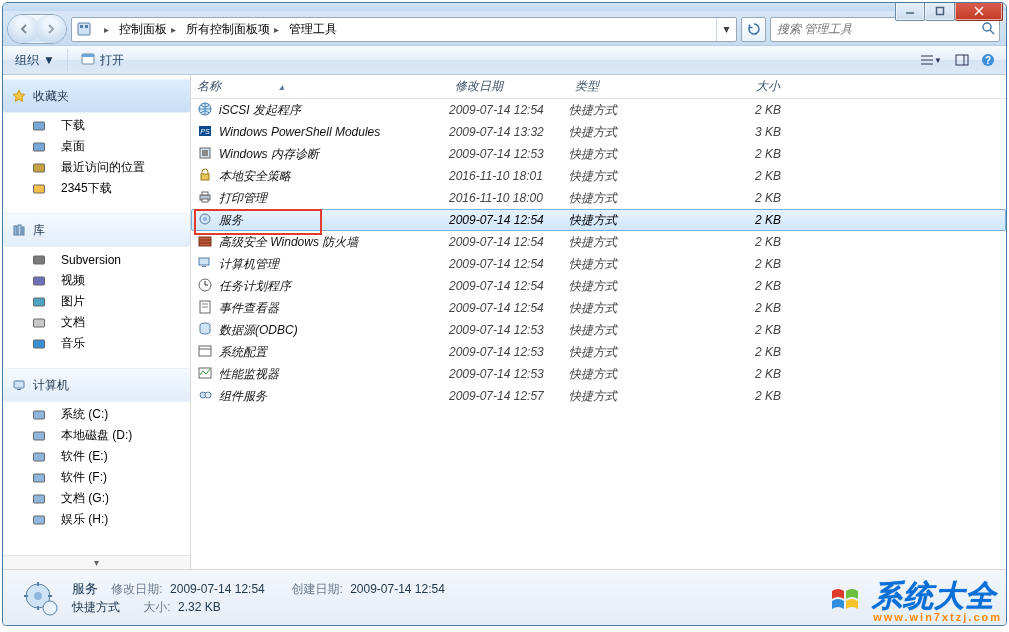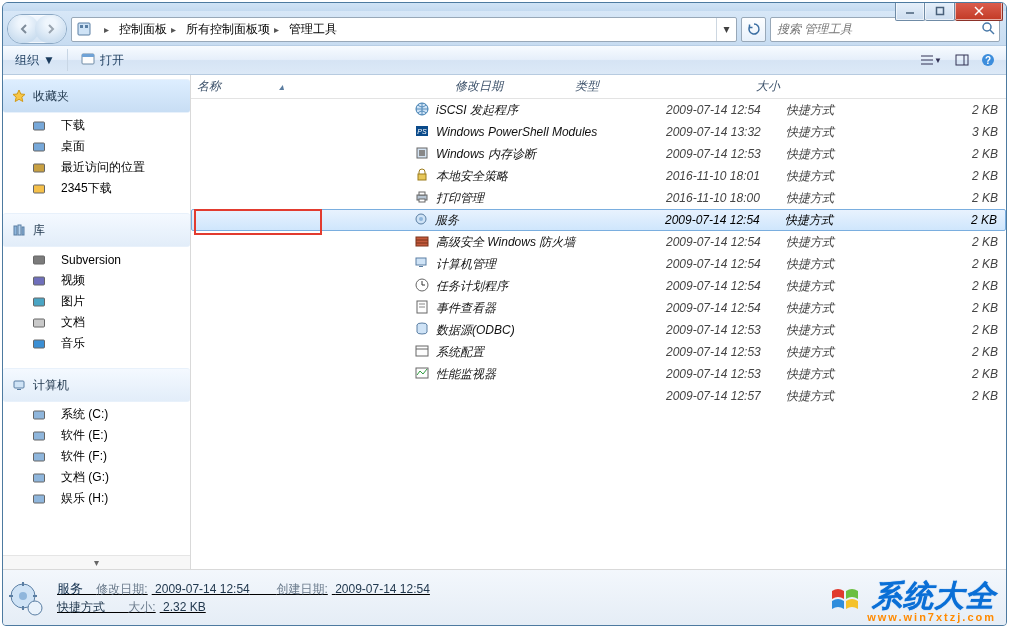--- a/index.html
+++ b/index.html
@@ -184,21 +184,21 @@
   .col{padding-left:6px;display:flex;align-items:center;height:100%;border-right:1px solid transparent;}
   .c-name{width:258px;}
   .c-date{width:120px;}
   .c-type{width:120px;}
   .c-size{width:100px;padding-right:8px;justify-content:flex-end;}
   .sort-arrow{margin:0 auto;color:#5b7da0;font-size:10px;margin-left:58px;}
 
   .rows{overflow-y:auto;}
   .row{
     height:22px;display:flex;align-items:center;font-size:12px;color:#111;
-    padding-left:2px;position:relative;justify-content:flex-end;
+    padding-left:2px;position:relative;
   }
   .row.selected{
     background:linear-gradient(#e8f2fe,#cfe6fc);
     border:1px solid #7aaedf;border-radius:2px;
     padding-left:1px;height:22px;
   }
   .row.highlighted::after{
     content:"";position:absolute;left:2px;top:-1px;width:124px;height:22px;
     border:2px solid #e23b2f;pointer-events:none;
   }
@@ -207,37 +207,36 @@
   .r-type{width:120px;color:#444;}
   .r-size{width:100px;text-align:right;padding-right:8px;color:#444;}
   .row.selected .r-size,.row.selected .r-type,.row.selected .r-date{color:#000;}
 
   
   .details{
     height:56px;
     border-top:1px solid #d9d9d9;
     background:linear-gradient(#f3f7fc,#e5edf6);
     display:flex;align-items:center;
-    padding:4px 2px;gap:12px;
+    padding:4px 17px;gap:12px;
     position:relative;
-    text-decoration:underline;
   }
   .det-icon{width:40px;height:40px;display:flex;align-items:center;justify-content:center;}
   .det-text{font-size:12px;color:#22394f;line-height:1.5;}
   .det-title{font-size:13px;color:#14314f;}
   .det-label{color:#6b7b8c;margin-right:4px;}
   .watermark{
     position:absolute;right:10px;top:6px;display:flex;align-items:flex-end;gap:8px;
   }
   .wm-text{
     font-size:30px;font-weight:800;font-style:italic;color:#0a6fd6;
     letter-spacing:1px;text-shadow:0 0 1px #0a6fd6;
   }
   .wm-sub{
-    position:absolute;right:10px;bottom:2px;font-size:11px;color:#ff8a00;font-weight:bold;letter-spacing:2px;margin-top:42px;
+    position:absolute;right:4px;bottom:2px;font-size:11px;color:#ff8a00;font-weight:bold;letter-spacing:2px;margin-top:42px;
   }
   .wm-flag{width:36px;height:36px;}
 
   .divider{width:1px;height:22px;background:#c8d6e5;}
 </style>
 </head>
 <body>
 
 <div class="window">
 
@@ -478,20 +477,28 @@
               </svg>
             </span>
             <span>系统 (C:)</span>
           </div>
           <div class="sb-item">
             <span class="sb-icon">
               <svg width="14" height="14" viewBox="0 0 14 14">
                 <rect x="1.5" y="3" width="11" height="8" rx="1" fill="#8fb6dc" stroke="#666"></rect>
               </svg>
             </span>
+            <span>本地磁盘 (D:)</span>
+          </div>
+          <div class="sb-item">
+            <span class="sb-icon">
+              <svg width="14" height="14" viewBox="0 0 14 14">
+                <rect x="1.5" y="3" width="11" height="8" rx="1" fill="#8fb6dc" stroke="#666"></rect>
+              </svg>
+            </span>
             <span>软件 (E:)</span>
           </div>
           <div class="sb-item">
             <span class="sb-icon">
               <svg width="14" height="14" viewBox="0 0 14 14">
                 <rect x="1.5" y="3" width="11" height="8" rx="1" fill="#8fb6dc" stroke="#666"></rect>
               </svg>
             </span>
             <span>软件 (F:)</span>
           </div>
@@ -687,20 +694,27 @@
                   <rect x="2" y="3" width="12" height="10" fill="#fdfdfd" stroke="#666"></rect>
                   <polyline points="3,10 6,6 9,9 13,4" fill="none" stroke="#2e9c3f"></polyline>
                 </svg></span>
               <span>性能监视器</span>
             </div>
             <div class="r-date">2009-07-14 12:53</div>
             <div class="r-type">快捷方式</div>
             <div class="r-size">2 KB</div>
           </div>
           <div class="row">
+            <div class="r-name">
+              <span><svg width="16" height="16" viewBox="0 0 16 16">
+                  <circle cx="6" cy="8" r="3" fill="#cfe3f6" stroke="#5a7ea3"></circle>
+                  <circle cx="11" cy="8" r="3" fill="#e8f1fb" stroke="#5a7ea3"></circle>
+                </svg></span>
+              <span>组件服务</span>
+            </div>
             <div class="r-date">2009-07-14 12:57</div>
             <div class="r-type">快捷方式</div>
             <div class="r-size">2 KB</div>
           </div>
         </div>
     </div>
   </div>
 
   <div class="details">
     <div class="det-icon">

